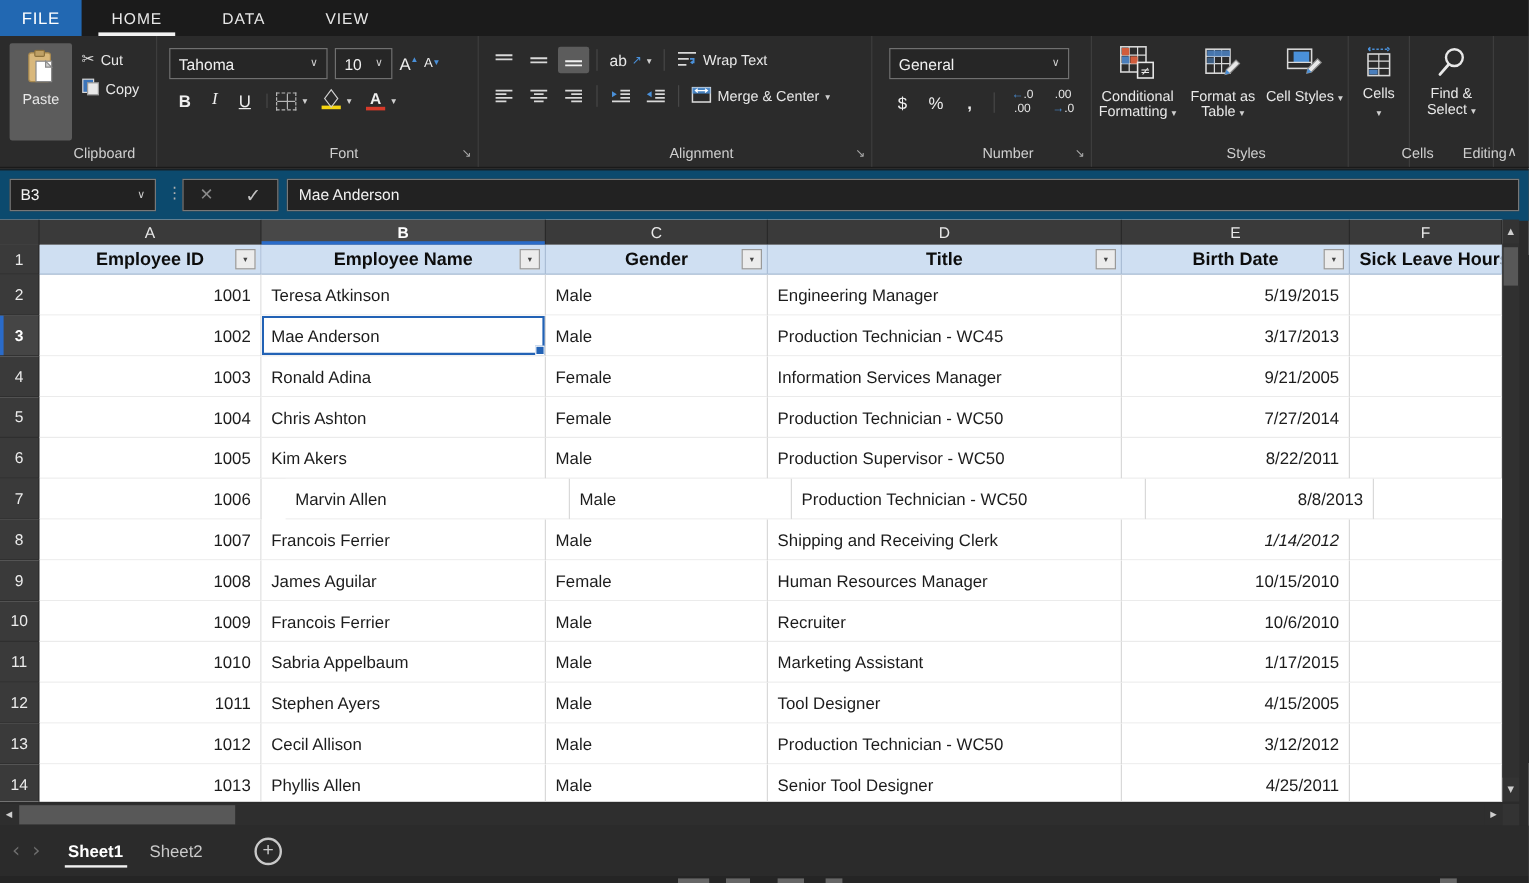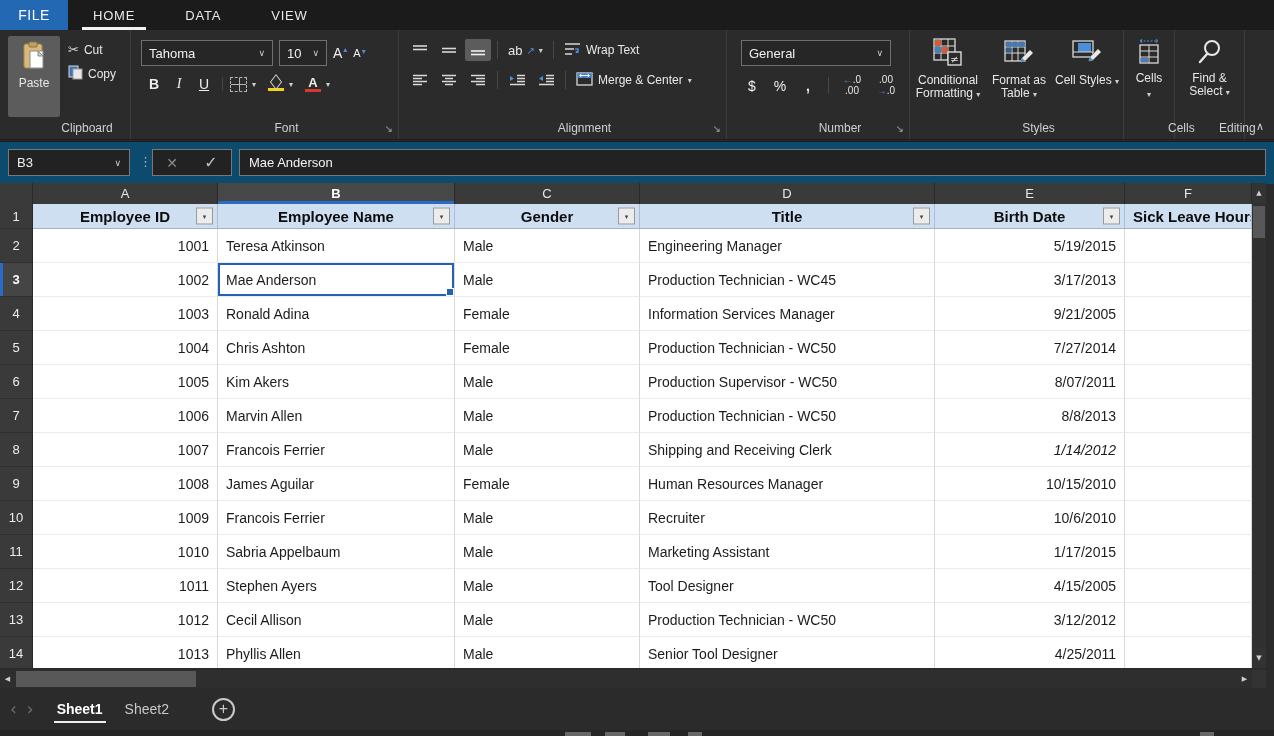--- a/index.html
+++ b/index.html
@@ -555,27 +555,27 @@
           <div class="cell" style="flex: 0 0 295px; width: 295px;">Production Technician - WC50</div>
           <div class="cell num" style="flex: 0 0 190px; width: 190px;">7/27/2014</div>
           <div class="cell num" style="flex: 0 0 127px; width: 127px;"></div>
         </div>
         <div class="row">
           <div class="rowhdr">6</div>
           <div class="cell num" style="flex: 0 0 185px; width: 185px;">1005</div>
           <div class="cell" style="flex: 0 0 237px; width: 237px;">Kim Akers</div>
           <div class="cell" style="flex: 0 0 185px; width: 185px;">Male</div>
           <div class="cell" style="flex: 0 0 295px; width: 295px;">Production Supervisor - WC50</div>
-          <div class="cell num" style="flex: 0 0 190px; width: 190px;">8/07/2011</div>
+          <div class="cell num" style="flex: 0 0 190px; width: 190px;">8/22/2011</div>
           <div class="cell num" style="flex: 0 0 127px; width: 127px;"></div>
         </div>
         <div class="row">
           <div class="rowhdr">7</div>
           <div class="cell num" style="flex: 0 0 185px; width: 185px;">1006</div>
-          <div class="cell" style="flex: 0 0 237px; width: 237px;">Marvin Allen</div>
+          <div class="cell" style="flex: 0 0 237px; width: 237px; margin-left: 20px;">Marvin Allen</div>
           <div class="cell" style="flex: 0 0 185px; width: 185px;">Male</div>
           <div class="cell" style="flex: 0 0 295px; width: 295px;">Production Technician - WC50</div>
           <div class="cell num" style="flex: 0 0 190px; width: 190px;">8/8/2013</div>
           <div class="cell num" style="flex: 0 0 127px; width: 127px;"></div>
         </div>
         <div class="row">
           <div class="rowhdr">8</div>
           <div class="cell num" style="flex: 0 0 185px; width: 185px;">1007</div>
           <div class="cell" style="flex: 0 0 237px; width: 237px;">Francois Ferrier</div>
           <div class="cell" style="flex: 0 0 185px; width: 185px;">Male</div>

